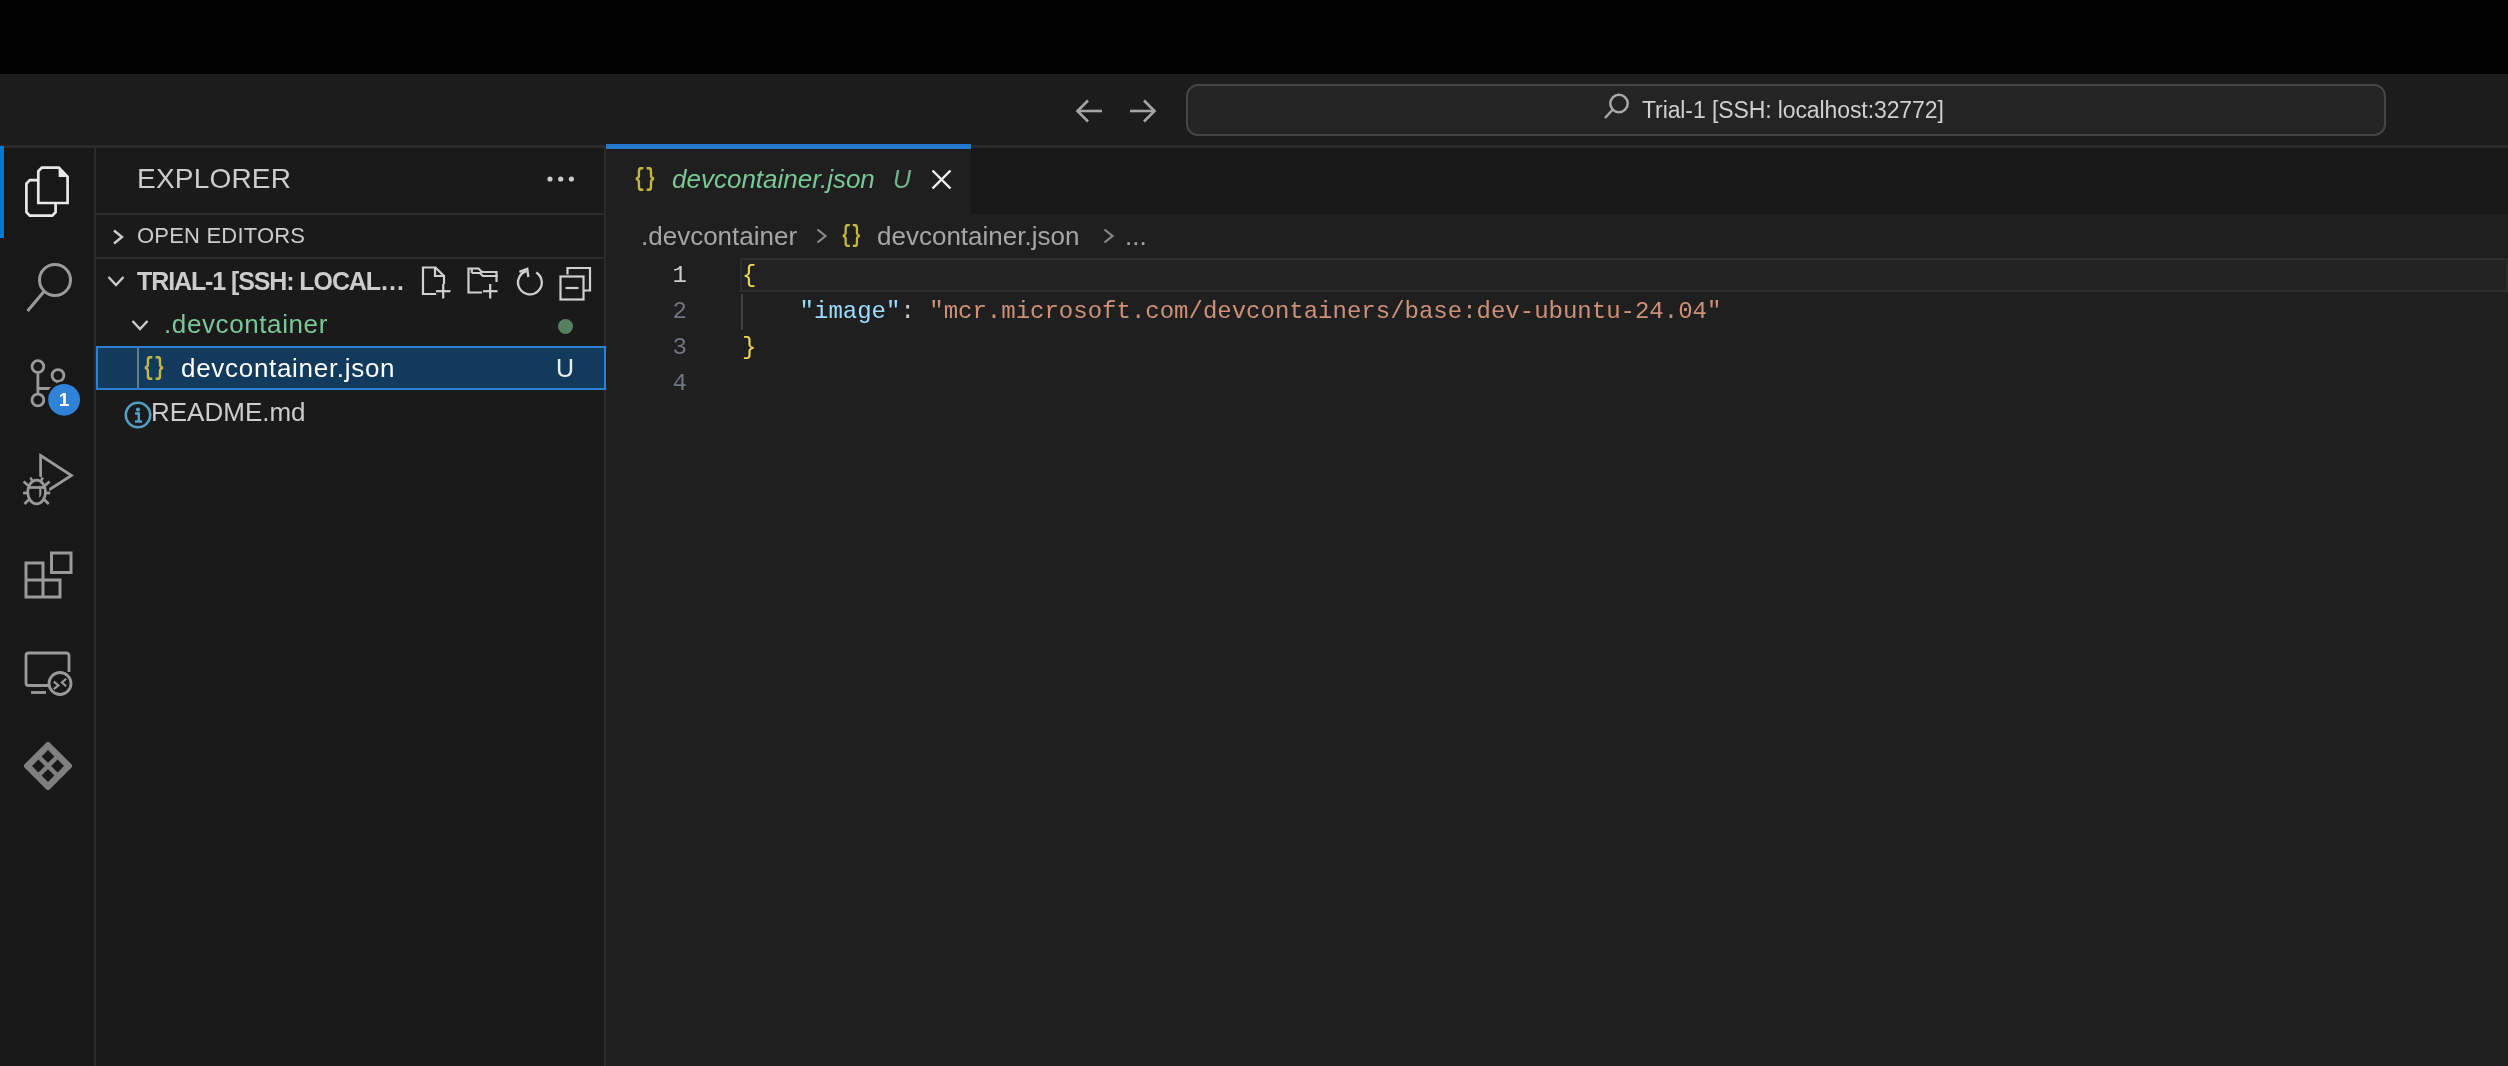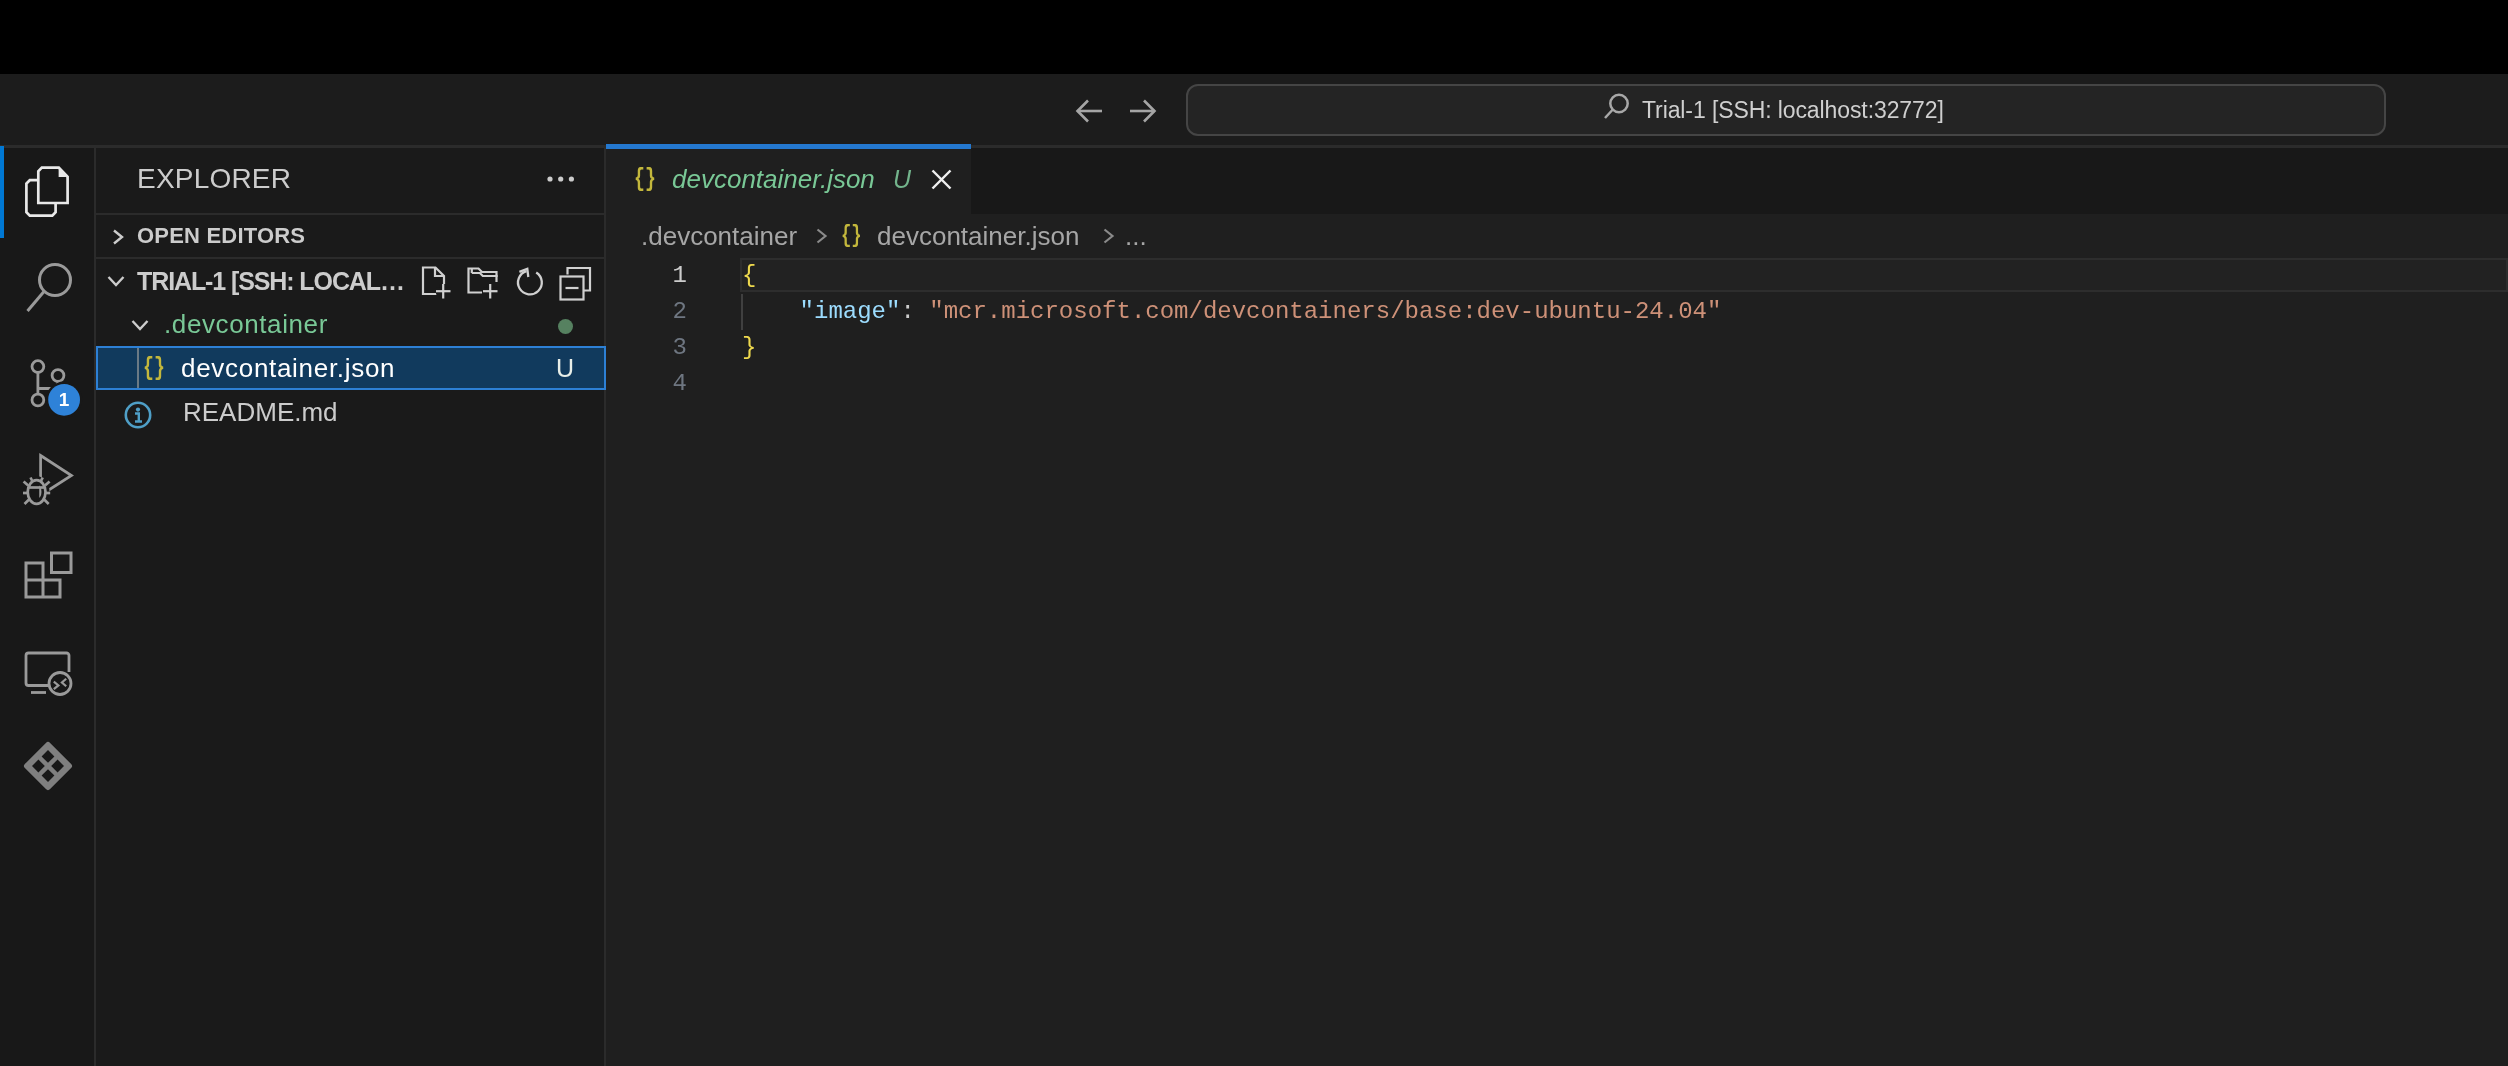--- a/index.html
+++ b/index.html
@@ -127,21 +127,21 @@
     <circle cx="4" cy="5" r="2.6"></circle>
       <circle cx="14.7" cy="5" r="2.6"></circle>
       <circle cx="25.4" cy="5" r="2.6"></circle>
   </g>
 </svg>
 
 <div class="abs" style="left:96px;top:213px;width:508px;height:2px;background:#2b2b2b"></div>
 <svg class="abs" style="left:109px;top:228px" width="18" height="18" viewBox="0 0 18 18">
   <path d="M5 2.5 L13 9 L5 15.5" stroke="#cccccc" stroke-width="2.4" fill="none"></path>
 </svg>
-<div class="abs" style="left:137px;top:215px;height:42px;line-height:42px;font-size:22px;font-weight:bold;letter-spacing:0.2px;color:#cccccc">OPEN EDITORS</div>
+<div class="abs" style="left:137px;top:215px;height:42px;line-height:42px;font-size:22px;font-weight:normal;letter-spacing:0.2px;color:#cccccc">OPEN EDITORS</div>
 
 <div class="abs" style="left:96px;top:257px;width:508px;height:2px;background:#2b2b2b"></div>
 
 <svg class="abs" style="left:106px;top:274px" width="20" height="14" viewBox="0 0 20 14">
   <path d="M2.5 3 L10 11 L17.5 3" stroke="#cccccc" stroke-width="2.4" fill="none"></path>
 </svg>
 <div class="abs" style="left:137px;top:259px;width:277px;height:44px;line-height:44px;font-size:25px;font-weight:bold;letter-spacing:-1.1px;color:#cccccc;white-space:nowrap;overflow:hidden;text-overflow:ellipsis">TRIAL-1 [SSH: LOCALHOST:32772]</div>
 
 <svg class="abs" style="left:421px;top:265px" width="32" height="36" viewBox="0 0 32 36">
   <g stroke="#d0d0d0" stroke-width="2.2" fill="none">
@@ -196,21 +196,21 @@
 <div class="abs" style="left:137px;top:348px;width:2px;height:40px;background:#6b7a85"></div>
 <div class="abs mono" style="left:143px;top:346px;height:44px;line-height:44px;font-size:26px;font-weight:bold;color:#c3b73c;transform:scaleX(0.7);transform-origin:0 50%">{}</div>
 <div class="abs" style="left:181px;top:346px;height:44px;line-height:44px;font-size:26px;letter-spacing:0.7px;color:#ffffff">devcontainer.json</div>
 <div class="abs" style="left:556px;top:346px;height:44px;line-height:44px;font-size:25px;color:#e8eee8">U</div>
 
 <svg class="abs" style="left:124px;top:401px" width="28" height="28" viewBox="0 0 28 28">
   <circle cx="14" cy="14" r="12.2" stroke="#4f9fc7" stroke-width="2.6" fill="none"></circle>
   <circle cx="14" cy="8.6" r="2.1" fill="#4f9fc7"></circle>
   <path d="M11 12.5 H14.8 V20.5 M11 20.5 H18" stroke="#4f9fc7" stroke-width="2.4" fill="none"></path>
 </svg>
-<div class="abs" style="left:183px;top:390px;height:44px;line-height:44px;font-size:26px;color:#cccccc">README.md</div>
+<div class="abs" style="left:151px;top:390px;height:44px;line-height:44px;font-size:26px;color:#cccccc">README.md</div>
 
 <div class="abs" style="left:606px;top:148px;width:1902px;height:918px;background:#1f1f1f"></div>
 
 <div class="abs" style="left:606px;top:148px;width:1902px;height:66px;background:#181818"></div>
 
 <div class="abs" style="left:606px;top:144px;width:365px;height:70px;background:#1f1f1f;border-top:5px solid #2478cf"></div>
 <div class="abs mono" style="left:634px;top:144px;height:70px;line-height:70px;font-size:26px;font-weight:bold;color:#c3b73c;transform:scaleX(0.7);transform-origin:0 50%">{}</div>
 <div class="abs" style="left:672px;top:144px;height:70px;line-height:70px;font-size:26px;font-style:italic;color:#79c896">devcontainer.json</div>
 <div class="abs" style="left:893px;top:144px;height:70px;line-height:70px;font-size:25px;font-style:italic;color:#73b48c">U</div>
 <svg class="abs" style="left:930px;top:168px" width="23" height="23" viewBox="0 0 23 23">

